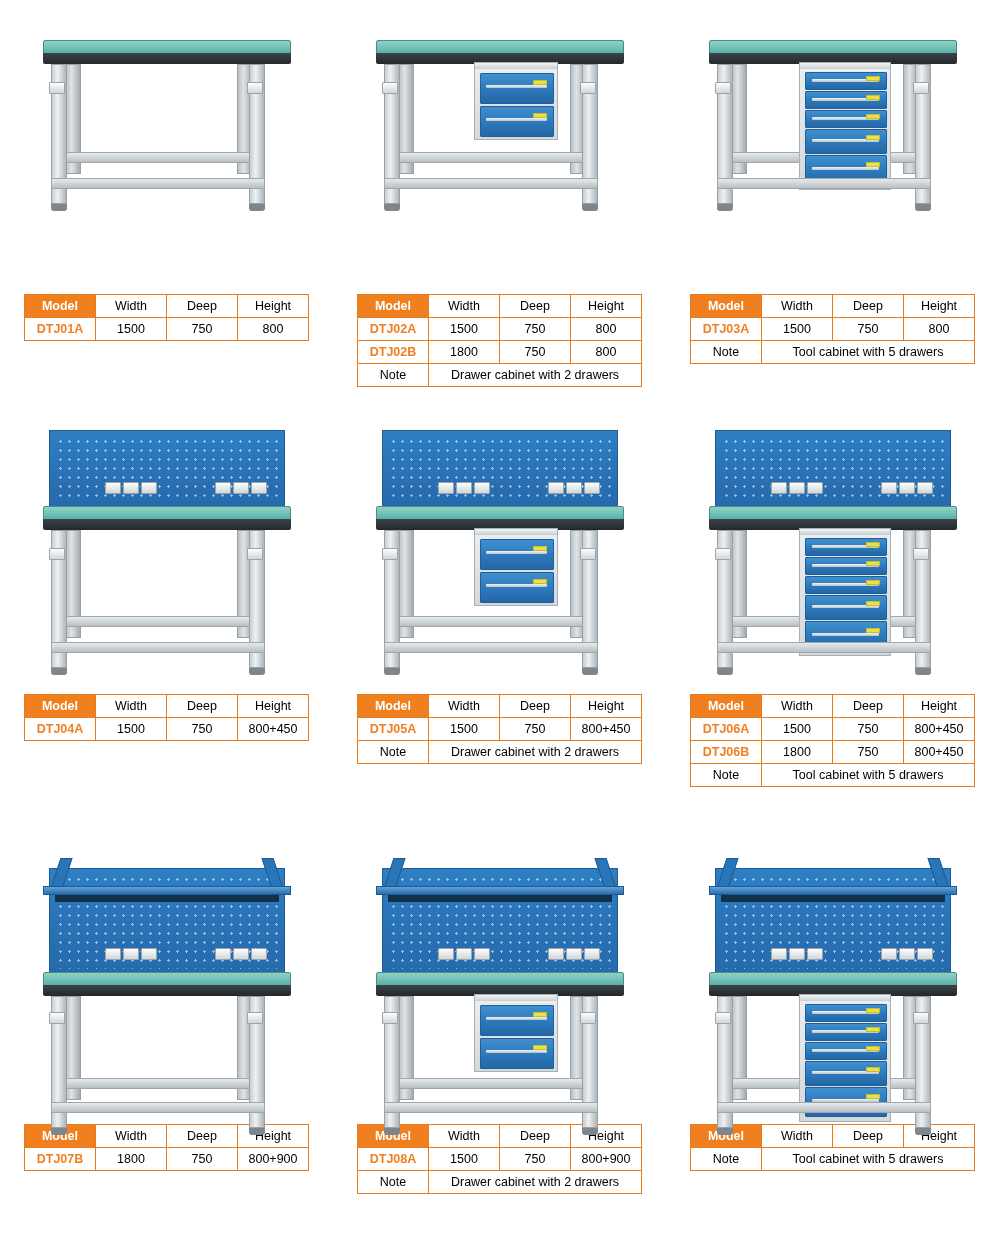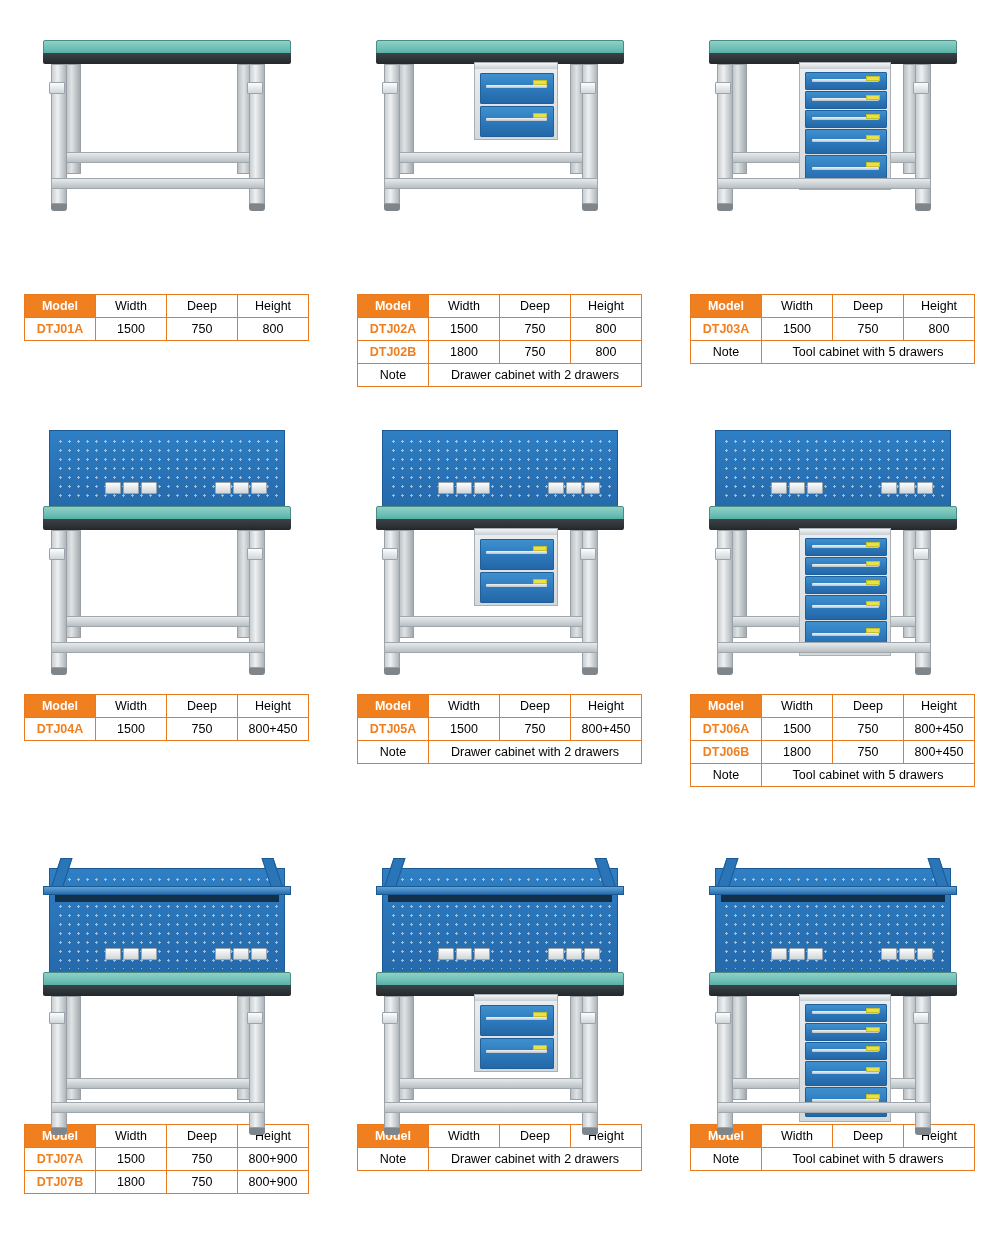--- a/index.html
+++ b/index.html
@@ -553,26 +553,20 @@
     </div>
     <table class="spec">
       <tbody>
           <tr>
         <td class="model-head">Model</td>
         <td class="hdr">Width</td>
         <td class="hdr">Deep</td>
         <td class="hdr">Height</td>
       </tr>
       <tr>
-        <td class="model">DTJ07A</td>
-        <td>1500</td>
-        <td>750</td>
-        <td>800+900</td>
-      </tr>
-      <tr>
         <td class="model">DTJ07B</td>
         <td>1800</td>
         <td>750</td>
         <td>800+900</td>
       </tr>
     </tbody>
       </table>
   </div>
 
   <div class="cell row3">
@@ -620,20 +614,26 @@
     </div>
     <table class="spec">
       <tbody>
           <tr>
         <td class="model-head">Model</td>
         <td class="hdr">Width</td>
         <td class="hdr">Deep</td>
         <td class="hdr">Height</td>
       </tr>
       <tr>
+        <td class="model">DTJ08A</td>
+        <td>1500</td>
+        <td>750</td>
+        <td>800+900</td>
+      </tr>
+      <tr>
         <td class="note-label">Note</td>
         <td class="note-val" colspan="3">Drawer cabinet with 2 drawers</td>
       </tr>
     </tbody>
       </table>
   </div>
 
   <div class="cell row3">
     <div class="figure">
       <div class="bench">

